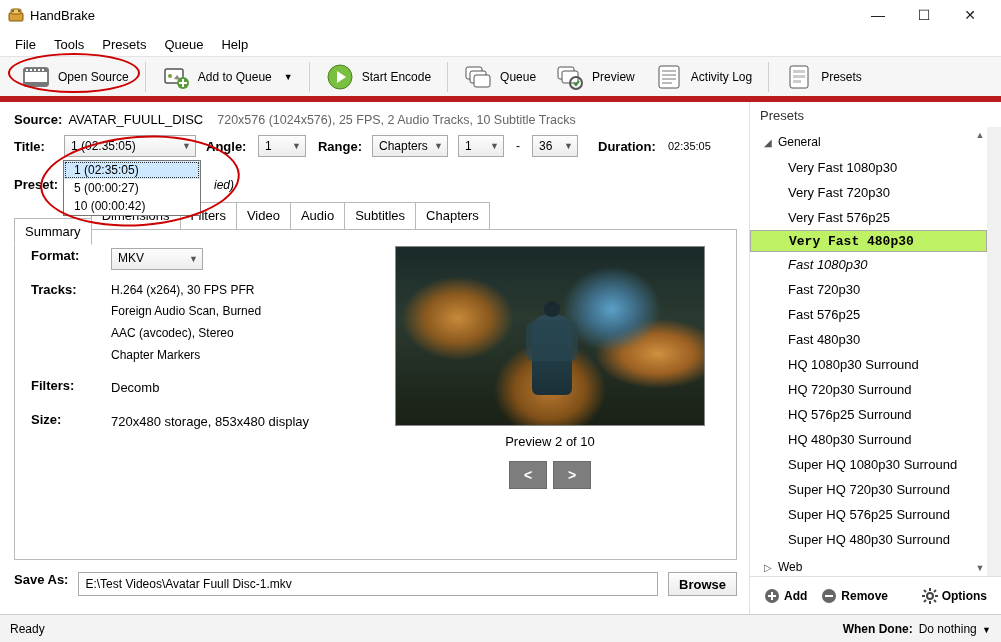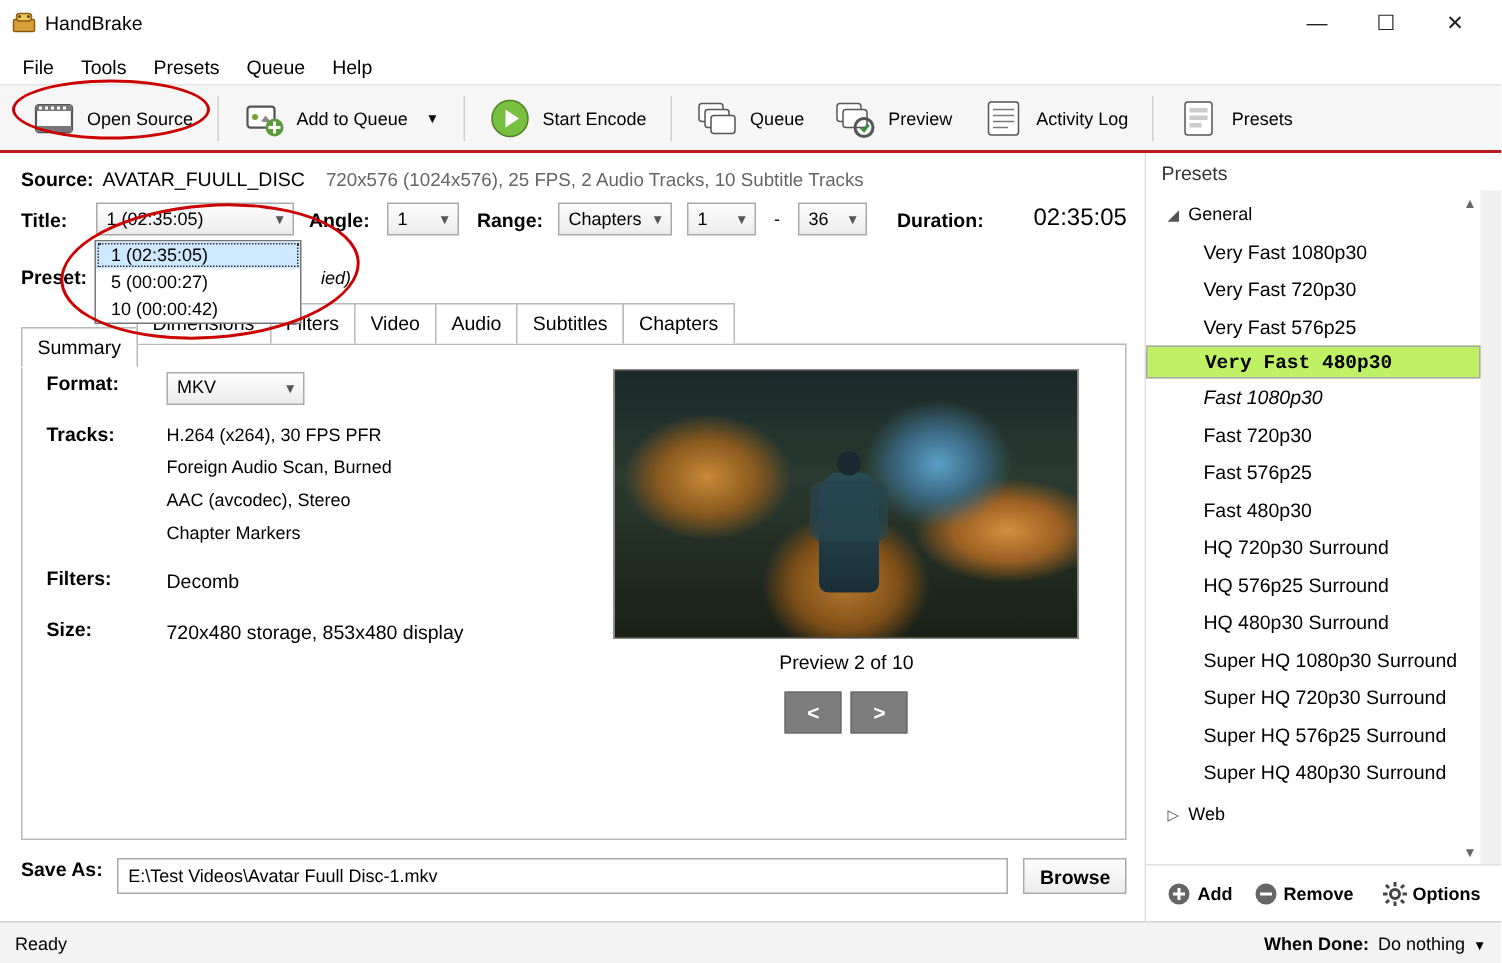--- a/index.html
+++ b/index.html
@@ -4,21 +4,21 @@
 <style>
 * { box-sizing: border-box; margin: 0; padding: 0; font-family: "Segoe UI", Tahoma, sans-serif; font-size: 12px; }
 body { background: #fff; width: 1001px; height: 642px; overflow: hidden; position: relative; }
 .titlebar { height: 30px; display: flex; align-items: center; padding: 0 8px; }
 .titlebar .appicon { width: 16px; height: 16px; margin-right: 6px; }
 .titlebar .appicon svg { width:16px; height:16px; }
 .titlebar .apptitle { flex: 1; font-size: 13px; }
 .titlebar .winbtn { width: 46px; height: 30px; display:flex; align-items:center; justify-content:center; font-size:14px; color:#222; }
 .menubar { height: 26px; display:flex; align-items:flex-end; padding: 0 6px; background:#fff; border-bottom:1px solid #fff; }
 .menubar .mitem { padding: 3px 9px; font-size:13px; }
-.toolbar { height: 46px; display:flex; align-items:center; padding: 0 12px; background:#f6f6f6; border-top:1px solid #e3e3e3; border-bottom:2px solid #b91c1c; gap:0; position:relative; }
+.toolbar { height: 46px; display:flex; align-items:center; padding: 0 12px; background:#f6f6f6; border-top:1px solid #e3e3e3; border-bottom:6px solid #b91c1c; gap:0; position:relative; }
 .toolbar .tbtn { display:flex; align-items:center; gap:8px; padding: 6px 10px; font-size:13px; cursor:default; }
 .toolbar .ticon { width:28px; height:28px; display:inline-block; }
 .toolbar .ticon svg { width:28px; height:28px; }
 .sep { width:1px; height:30px; background:#d0d0d0; margin: 0 6px; }
 .tri { margin-left:4px; font-size:9px; }
 .ellipse { position:absolute; border:2px solid #cc0000; border-radius:50%; pointer-events:none; z-index:10; }
 .content { display:flex; height: 512px; }
 .leftcol { flex:1; padding: 10px 12px 6px 14px; position: relative; }
 .rightcol { width: 252px; border-left:1px solid #e0e0e0; display:flex; flex-direction:column; }
 .rightcol .rhead { padding: 6px 10px 4px; font-size:13px; color:#333; }
@@ -201,21 +201,21 @@
       <div class="sel" style="width:46px;">
         <span>1</span>
         <span class="dd">▼</span>
       </div>
       <span style="padding:0 2px;">-</span>
       <div class="sel" style="width:46px;">
         <span>36</span>
         <span class="dd">▼</span>
       </div>
       <span class="lbl" style="min-width:60px; margin-left:10px;">Duration:</span>
-      <span style="font-size:16px;margin-left:21px;">02:35:05</span>
+      <span style="font-size:11px;">02:35:05</span>
     </div>
 
     <div class="big-dropdown" style="left:63px; top:58px; width:138px;">
       <div class="ddrow hl">1  (02:35:05)</div>
       <div class="ddrow">5  (00:00:27)</div>
       <div class="ddrow">10  (00:00:42)</div>
     </div>
 
     <div class="frm-row" style="margin-top:20px;">
       <span class="lbl" style="min-width:48px;">Preset:</span>
@@ -291,20 +291,21 @@
         <span>General</span>
       </div>
       <div class="pitem">Very Fast 1080p30</div>
       <div class="pitem">Very Fast 720p30</div>
       <div class="pitem">Very Fast 576p25</div>
       <div class="pitem sel">Very Fast 480p30</div>
       <div class="pitem ital">Fast 1080p30</div>
       <div class="pitem">Fast 720p30</div>
       <div class="pitem">Fast 576p25</div>
       <div class="pitem">Fast 480p30</div>
+      <div class="pitem">HQ 1080p30 Surround</div>
       <div class="pitem">HQ 720p30 Surround</div>
       <div class="pitem">HQ 576p25 Surround</div>
       <div class="pitem">HQ 480p30 Surround</div>
       <div class="pitem">Super HQ 1080p30 Surround</div>
       <div class="pitem">Super HQ 720p30 Surround</div>
       <div class="pitem">Super HQ 576p25 Surround</div>
       <div class="pitem">Super HQ 480p30 Surround</div>
       <div class="phead">
         <span class="caret">▷</span>
         <span>Web</span>

